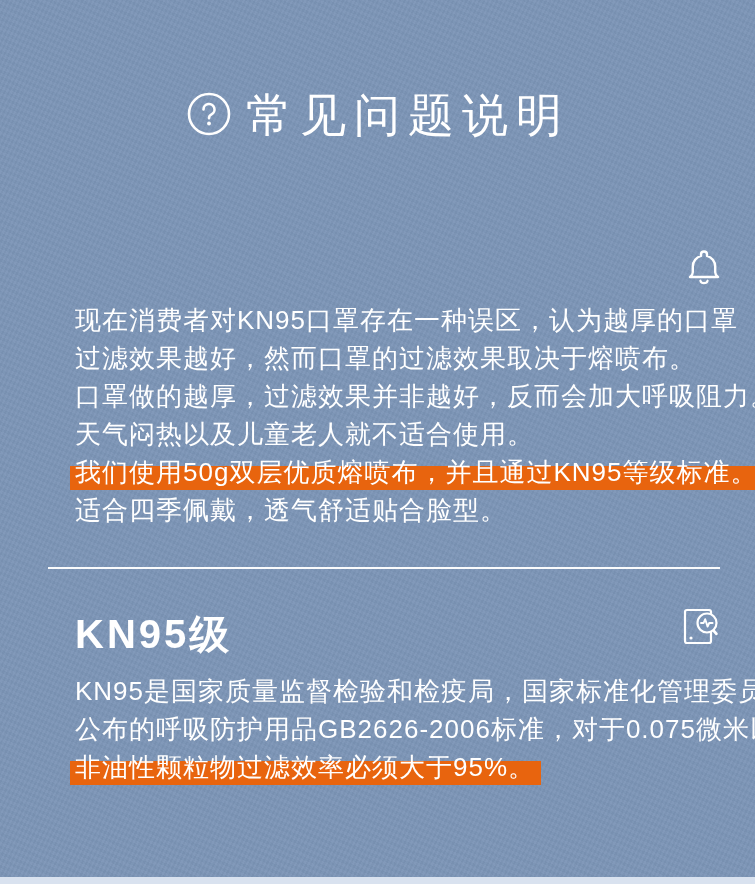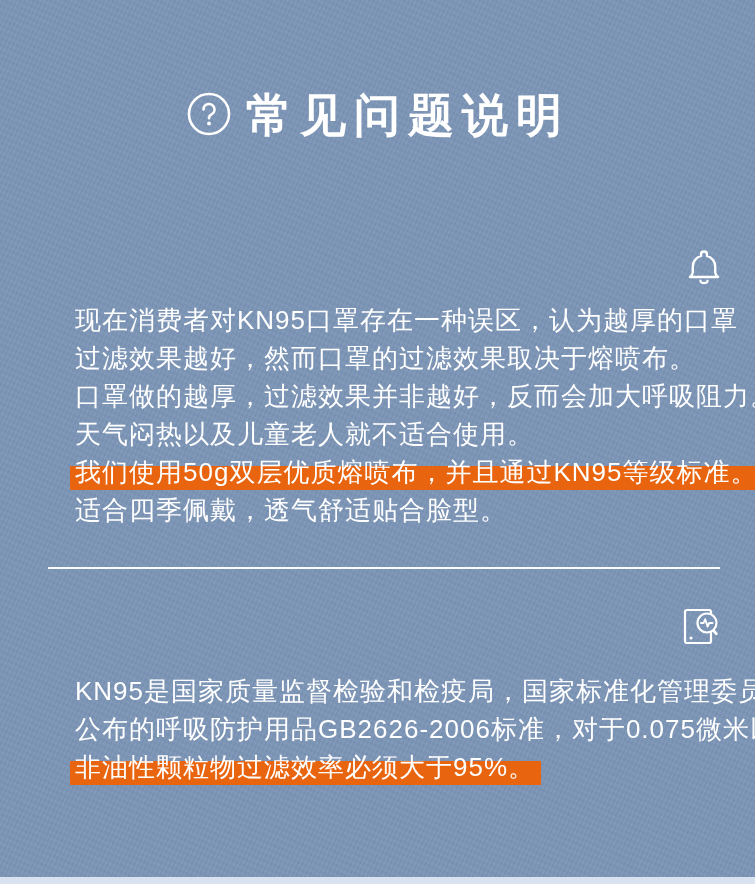--- a/index.html
+++ b/index.html
@@ -24,21 +24,21 @@
     background:
       repeating-linear-gradient(115deg, rgba(255,255,255,.025) 0 2px, rgba(0,0,0,.018) 2px 4px),
       repeating-linear-gradient(23deg, rgba(255,255,255,.018) 0 3px, rgba(0,0,0,.014) 3px 6px);
   }
   .title-row{
     position:absolute;top:88px;left:0;right:0;
     display:flex;align-items:center;justify-content:center;gap:13px;
     z-index:2;
   }
   .title-text{
-    font-size:46px;font-weight:700;letter-spacing:8px;line-height:1.2;
+    font-size:46px;font-weight:400;letter-spacing:8px;line-height:1.2;
   }
   .section-heading{
     position:absolute;left:75px;
     font-size:40px;font-weight:700;letter-spacing:3px;
     z-index:2;
   }
   #s1-heading{top:240px;}
   #s2-heading{top:607px;}
   .corner-icon{position:absolute;z-index:2;}
   #bell-icon{top:245px;left:682px;}
@@ -92,20 +92,21 @@
     <p>现在消费者对KN95口罩存在一种误区，认为越厚的口罩</p>
     <p>过滤效果越好，然而口罩的过滤效果取决于熔喷布。</p>
     <p>口罩做的越厚，过滤效果并非越好，反而会加大呼吸阻力。</p>
     <p>天气闷热以及儿童老人就不适合使用。</p>
     <p><span class="hl">我们使用50g双层优质熔喷布，并且通过KN95等级标准。</span></p>
     <p>适合四季佩戴，透气舒适贴合脸型。</p>
   </div>
 
   <div class="divider"></div>
 
+  <div class="section-heading" id="s2-heading">KN95级</div>
 
   <span class="corner-icon" id="doc-icon">
     <svg width="52" height="52" viewBox="0 0 52 52" aria-hidden="true">
       <rect x="11" y="8" width="26" height="33" rx="2" fill="none" stroke="#ffffff" stroke-width="2.2"></rect>
       <circle cx="33" cy="21" r="9.5" style="fill:var(--bg-color,#7c95b7)" stroke="#ffffff" stroke-width="2.2"></circle>
       <polyline points="27,21 29.6,21 31.2,17.2 33.6,24.6 35.2,21 38.6,21" fill="none" stroke="#ffffff" stroke-width="1.9" stroke-linejoin="round" stroke-linecap="round"></polyline>
       <line x1="39.8" y1="28.8" x2="42.4" y2="31.8" stroke="#ffffff" stroke-width="2.8" stroke-linecap="round"></line>
       <circle cx="17" cy="36" r="1.6" fill="#ffffff"></circle>
     </svg>
   </span>

